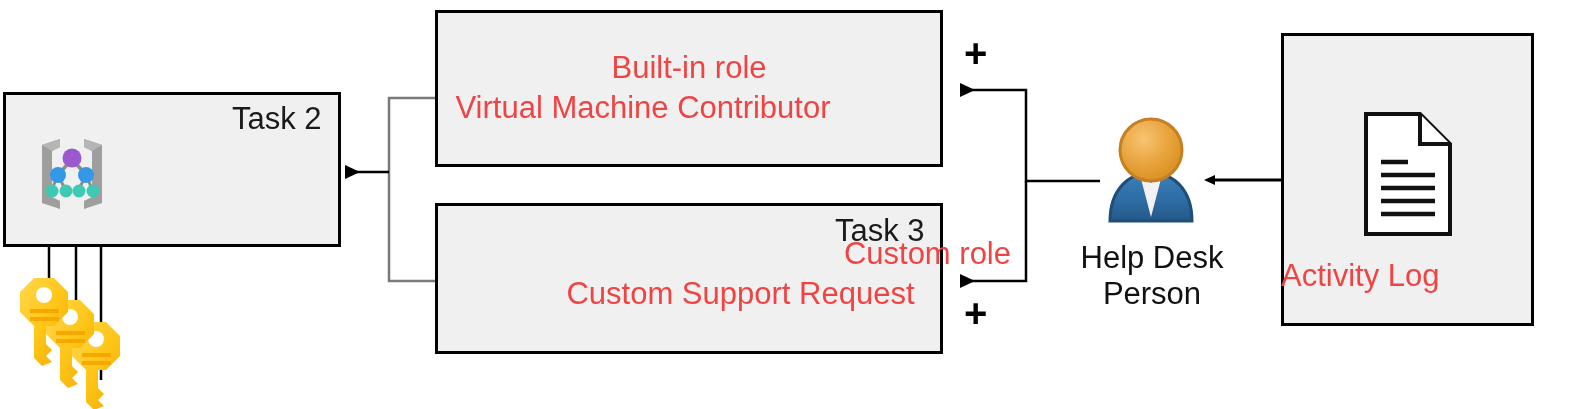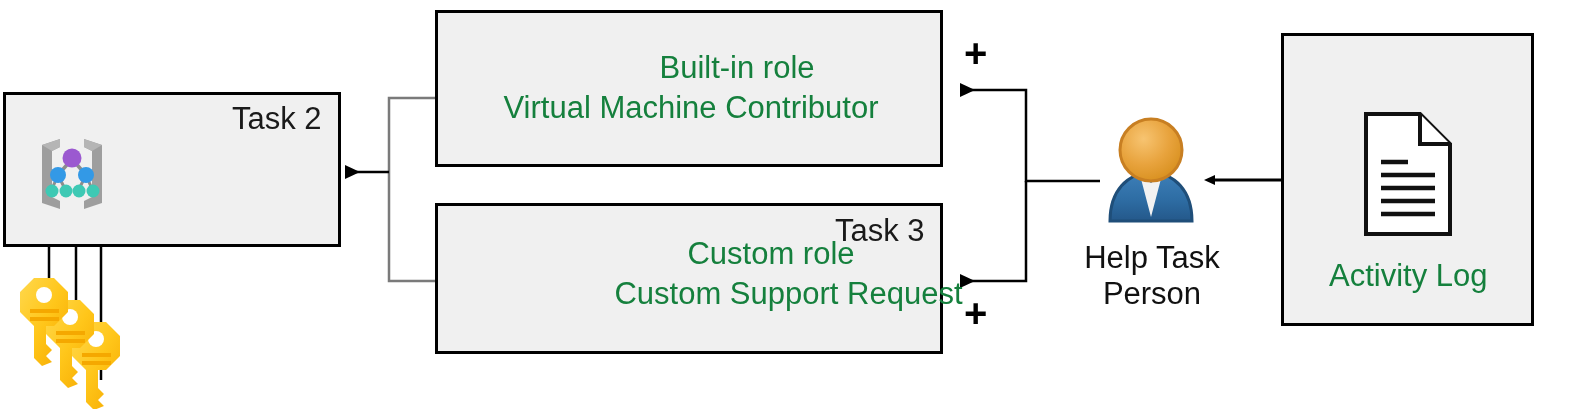--- a/index.html
+++ b/index.html
@@ -33,25 +33,24 @@
   .task-tag {
     position: absolute;
     font-size: 31px;
     color: #1a1a1a;
     line-height: 1;
     white-space: nowrap;
   }
   .box-text {
     position: absolute;
     font-size: 31px;
-    color: #15803d;
+    color: #ef4444;
     line-height: 1.14;
     white-space: nowrap;
     text-align: center;
-    padding-left: 48px;
   }
   .plus {
     position: absolute;
     font-size: 40px;
     font-weight: bold;
     color: #000000;
     line-height: 1;
   }
   .caption {
     position: absolute;
@@ -133,21 +132,21 @@
       <circle cx="63" cy="58" r="6.5" fill="#3ec9b4"></circle>
     </svg>
   </div>
 
   <div class="box" style="left:435px; top:10px; width:508px; height:157px;"></div>
   <div class="box-text" style="left:435px; top:50px; width:508px;">Built-in role</div>
   <div class="box-text" style="left:435px; top:90px; width:416px;">Virtual Machine Contributor</div>
 
   <div class="box" style="left:435px; top:203px; width:508px; height:151px;"></div>
   <div class="task-tag" style="left:835px; top:215px;">Task 3</div>
-  <div class="box-text" style="left:435px; top:236px; width:576px;">Custom role</div>
+  <div class="box-text" style="left:435px; top:236px; width:576px;text-align:right;">Custom role</div>
   <div class="box-text" style="left:435px; top:276px; width:611px;">Custom Support Request</div>
 
   <div class="plus" style="left:964px; top:33px;">+</div>
   <div class="plus" style="left:964px; top:293px;">+</div>
 
   <div class="icon-wrap" style="left:1102px; top:113px; width:98px; height:112px;">
     <svg width="98" height="112" viewBox="0 0 98 112">
       <defs>
         <radialGradient id="headG" cx="38%" cy="32%" r="72%">
           <stop offset="0%" stop-color="#f7c471"></stop>
@@ -162,21 +161,21 @@
       </defs>
 
       <path d="M8,108 C8,78 25,60 49,60 C73,60 90,78 90,108 z" fill="url(#bodyG)" stroke="#1f4e79" stroke-width="3"></path>
 
       <path d="M38,62 L49,104 L60,62 L49,70 z" fill="#f2f2f2"></path>
 
       <circle cx="49" cy="37" r="31" fill="url(#headG)" stroke="#c87f22" stroke-width="3"></circle>
     </svg>
   </div>
   <div class="caption" style="left:1052px; top:240px; width:200px;">
-    <div>Help Task</div>
+    <div>Help Desk</div>
     <div>Person</div>
   </div>
 
   <div class="box" style="left:1281px; top:33px; width:253px; height:293px;"></div>
   <div class="icon-wrap" style="left:1358px; top:110px; width:100px; height:128px;">
     <svg width="100" height="128" viewBox="0 0 100 128">
       <path d="M8,4 L62,4 L92,34 L92,124 L8,124 z" fill="#ffffff" stroke="#111111" stroke-width="4" stroke-linejoin="miter"></path>
       <path d="M62,4 L62,34 L92,34" fill="#ffffff" stroke="#111111" stroke-width="4"></path>
       <g stroke="#111111" stroke-width="4.5" stroke-linecap="butt">
         <line x1="23" y1="52" x2="50" y2="52"></line>

